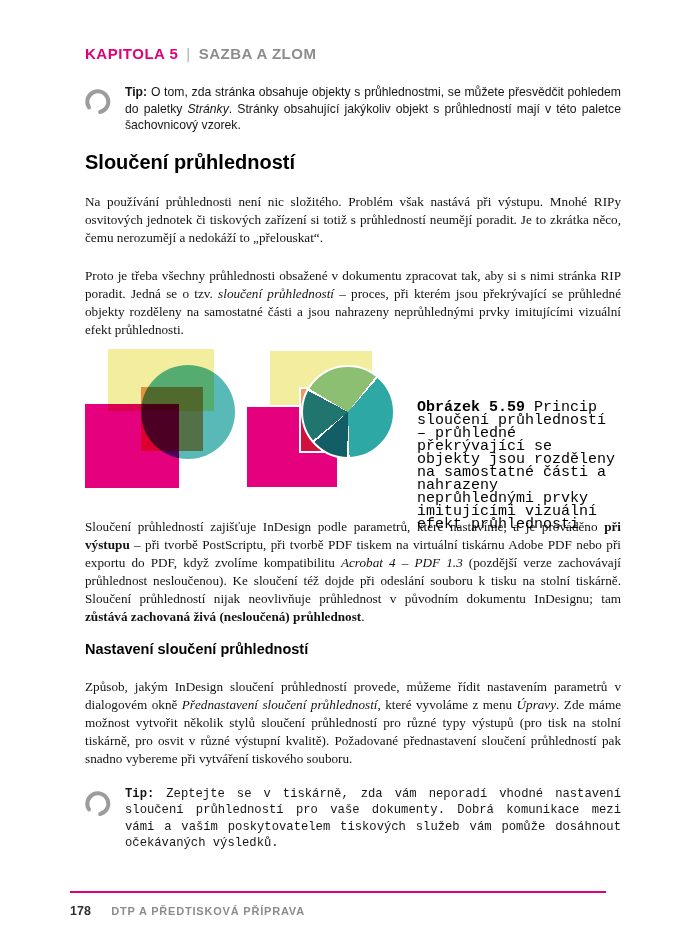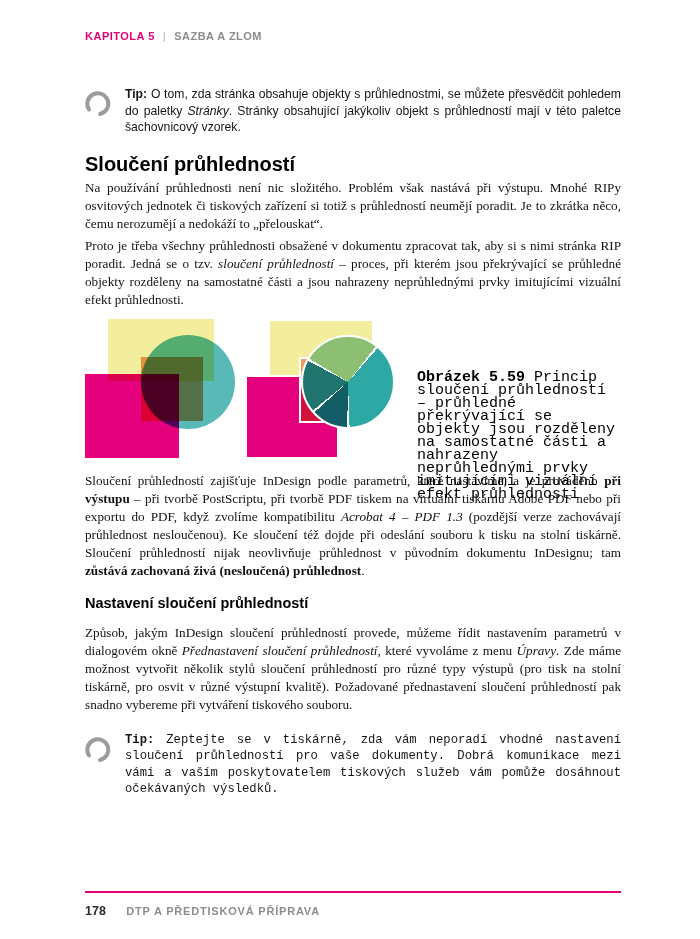--- a/index.html
+++ b/index.html
@@ -1,41 +1,41 @@
 <!DOCTYPE html>
 <html style="--accent: #E20079; --yellow: #F2EE9E; --orange: #F49A63; --magenta: #E5007D; --teal: #2EA8A4;"><head>
 <meta charset="utf-8">
 <style>
   html,body{margin:0;padding:0;background:#ffffff;}
   .page{position:relative;width:700px;height:939px;background:#fff;overflow:hidden;
         font-family:"Liberation Serif",serif;color:#121212;}
   .content{position:absolute;left:85px;top:0;width:536px;}
 
   
-  .running-header{padding-top:30px;font-family:"Liberation Sans",sans-serif;
-        font-size:11px;font-weight:bold;letter-spacing:.5px;}
+  .running-header{padding-top:45px;font-family:"Liberation Sans",sans-serif;
+        font-size:15px;font-weight:bold;letter-spacing:.5px;}
   .chap{color:var(--accent,#E20079);}
   .hsep{color:#b0b0b0;font-weight:normal;margin:0 8px;}
   .sect{color:#8c8c8c;}
 
   
   .tip{display:flex;gap:13px;font-family:"Liberation Sans",sans-serif;
        font-size:12.2px;line-height:16.5px;color:#151515;}
-  .tip1{margin-top:44px;}
+  .tip1{margin-top:22px;}
   .tip2{margin-top:18px;font-family:Liberation Mono, monospace;}
   .tip-icon{flex:0 0 27px;padding-top:1px;}
   .tip-icon svg{transform:rotate(22deg);}
   .tip p{margin:0;text-align:justify;}
 
   h1{font-family:"Liberation Sans",sans-serif;font-size:20px;line-height:22px;
      margin:17px 0 0 0;color:#000;}
   h2{font-family:"Liberation Sans",sans-serif;font-size:14.5px;line-height:18px;
      margin:14px 0 12px 0;color:#000;}
 
-  .body{font-size:13.2px;line-height:18px;text-align:justify;margin:4px 0 0 0;}
+  .body{font-size:13.2px;line-height:18px;text-align:justify;margin:20px 0 0 0;}
   .bold{font-weight:bold;}
   .italic{font-style:italic;}
 
   
   .figure{position:relative;margin-top:10px;height:149px;}
   .fig-group{position:absolute;top:0;width:154px;height:148px;}
   .fig-left{left:0;}
   .fig-right{left:160px;}
   .shape{position:absolute;}
   .l-yellow{left:23px;top:0;width:106px;height:62px;background:var(--yellow,#F2EE9E);}
@@ -60,21 +60,21 @@
               #ffffff 178deg 181deg,
               #135E66 181deg 228deg,
               #ffffff 228deg 231deg,
               #20766F 231deg 298deg,
               #ffffff 298deg 301deg,
               #8CBF72 301deg 360deg);}
   .fig-caption{position:absolute;left:332px;top:52px;width:202px;
             font-family:Liberation Mono, monospace;font-size:15px;line-height:13px;color:#000;}
 
   
-  .footer{position:absolute;left:85px;top:891px;width:536px;
+  .footer{position:absolute;left:70px;top:891px;width:536px;
           font-family:"Liberation Sans",sans-serif;}
   .footer-rule{height:2px;background:var(--accent,#E20079);margin-bottom:8px;}
   .pagenum{font-size:12.5px;font-weight:bold;color:#2e2e2e;}
   .booktitle{font-size:11px;color:#8c8c8c;letter-spacing:.8px;margin-left:16px;font-weight:bold;}
 </style>
 </head>
 <body>
 
 <div class="page">
   <div class="content">

